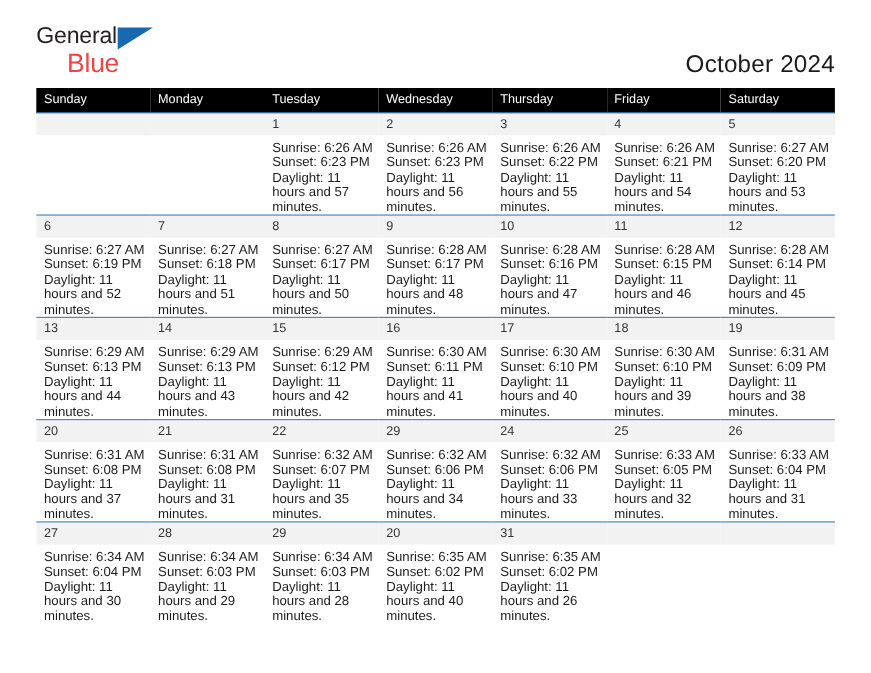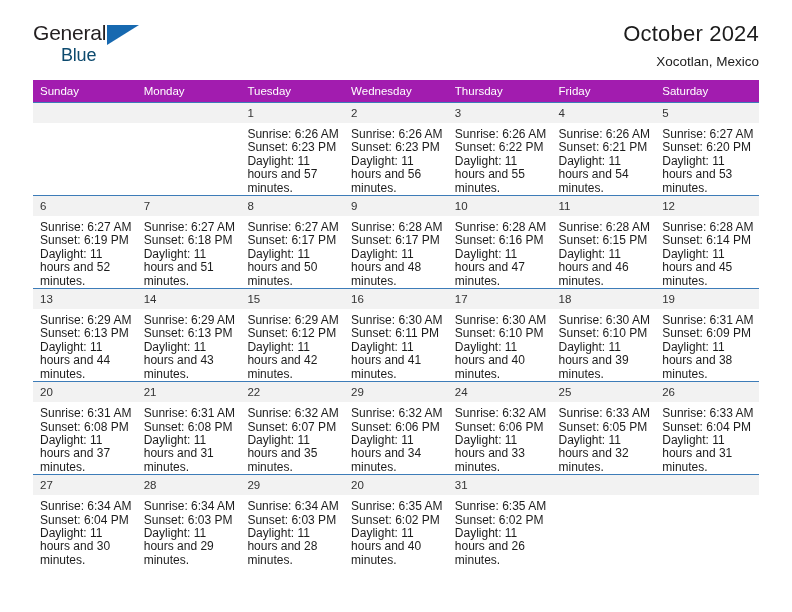--- a/index.html
+++ b/index.html
@@ -40,22 +40,22 @@
     user-select: none;
   }
   .logo-general {
     font-size: 21px;
     color: #231f20;
     letter-spacing: -0.2px;
     display: block;
     height: 23px;
   }
   .logo-blue {
-    font-size: 18px;
-    color: #0c4a6e;
+    font-size: 24px;
+    color: #ef4444;
     display: block;
     margin-left: 28px;
     margin-top: 1px;
     letter-spacing: -0.2px;
   }
   .logo-triangle {
     position: absolute;
     left: 74px;
     top: 3px;
     width: 0;
@@ -81,21 +81,21 @@
   }
 
   
   .calendar {
     width: 726px;
     border-collapse: collapse;
     table-layout: fixed;
     margin-top: 10px;
   }
   .calendar th {
-    background: #a21caf;
+    background: #000000;
     color: #ffffff;
     font-size: 11.5px;
     font-weight: normal;
     text-align: left;
     padding: 5px 0 5px 7px;
     height: 11px;
     border: none;
   }
   .calendar td {
     vertical-align: top;
@@ -137,21 +137,20 @@
   <div class="header">
 
     <div class="logo">
       <span class="logo-general">General</span>
       <span class="logo-triangle"></span>
       <span class="logo-blue">Blue</span>
     </div>
 
     <div class="title-block">
       <div class="cal-title">October 2024</div>
-      <div class="cal-subtitle">Xocotlan, Mexico</div>
     </div>
 
   </div>
 
   <table class="calendar">
     <thead>
       <tr>
         <th>Sunday</th>
         <th>Monday</th>
         <th>Tuesday</th>

